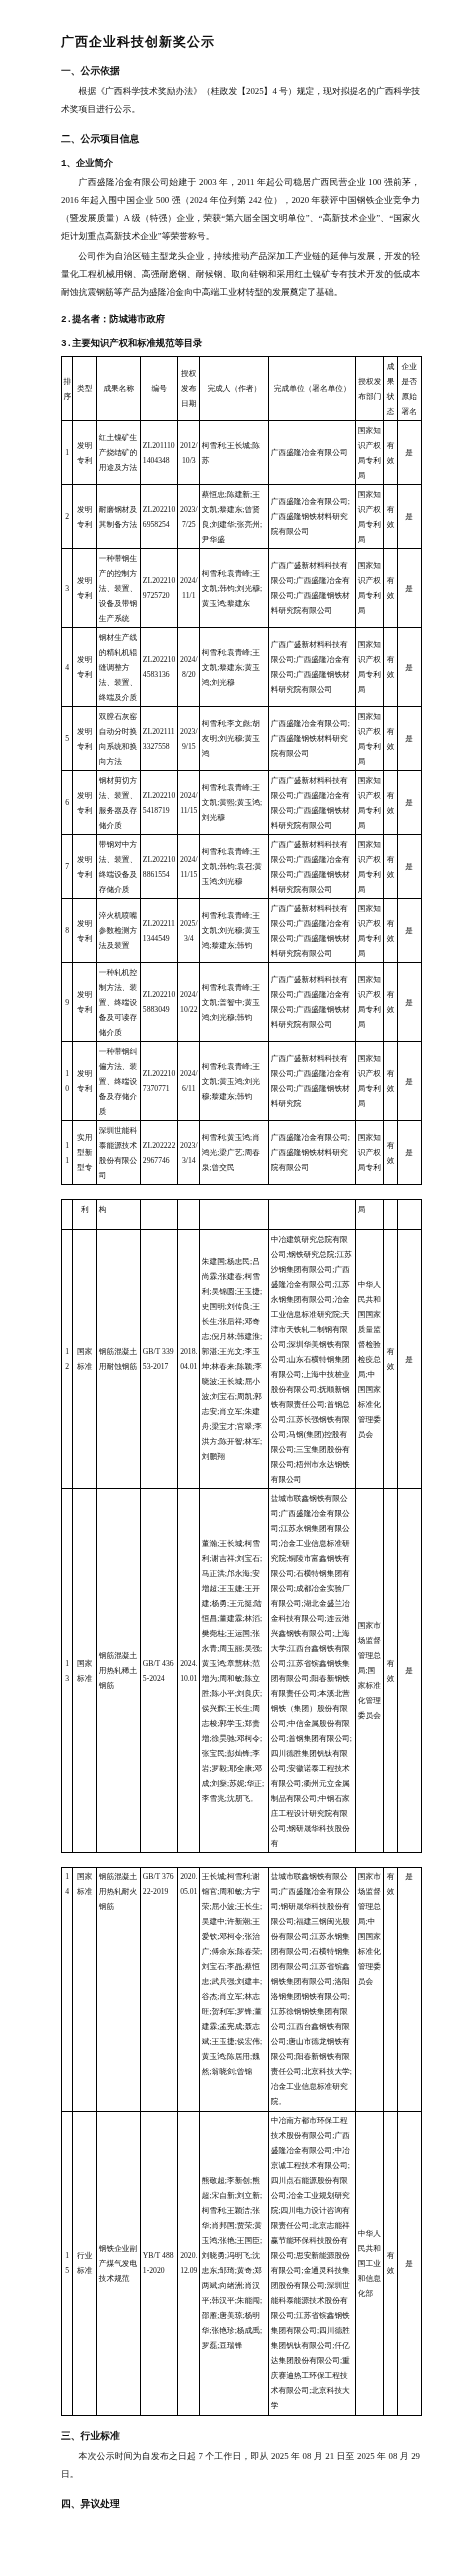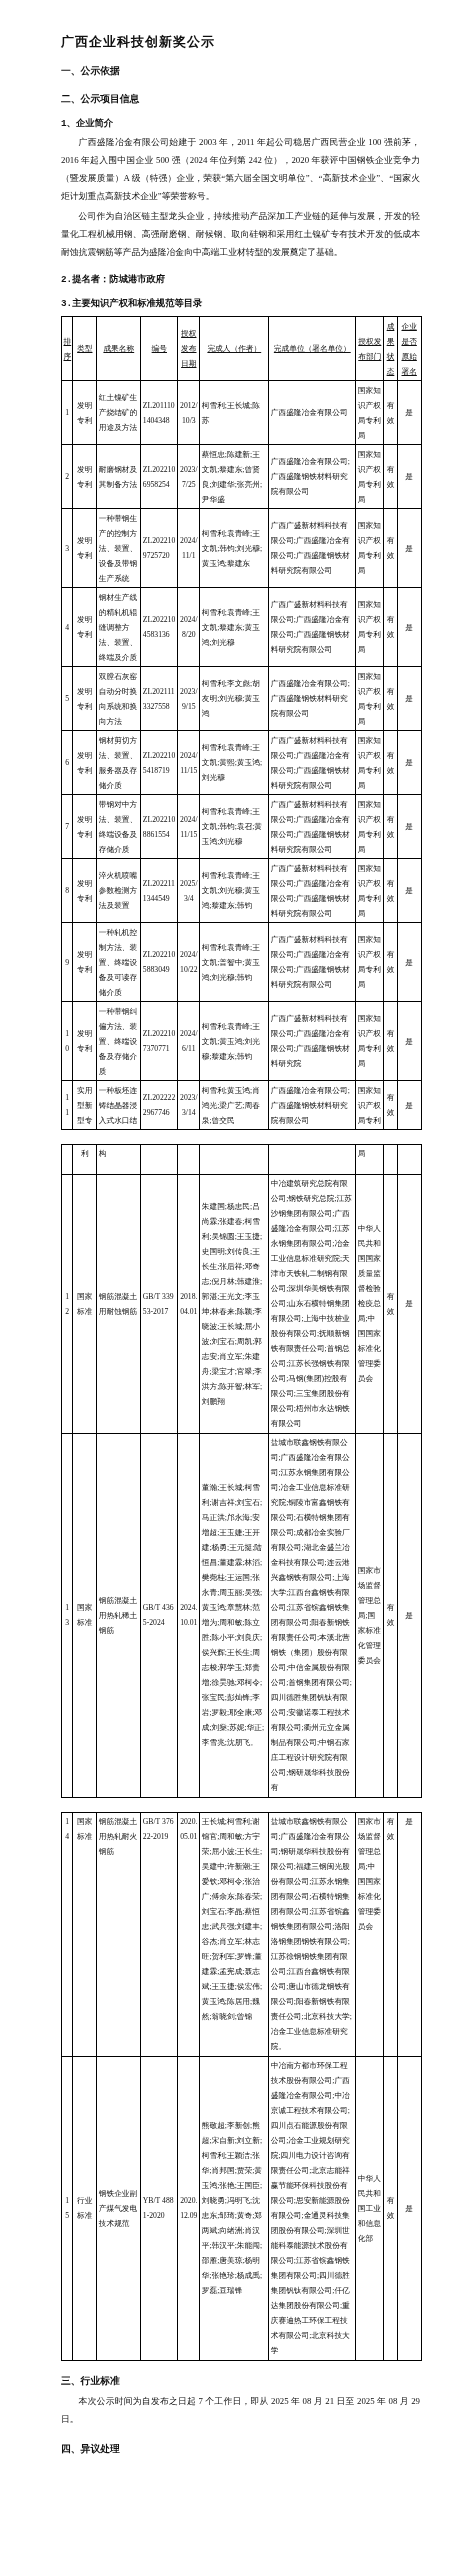--- a/index.html
+++ b/index.html
@@ -48,36 +48,37 @@
   }
   .ip td,.ip th{
     border:0.8px solid #000;
     font-size:7.7px;
     line-height:15px;
     padding:1.5px 1.5px;
     vertical-align:middle;
     word-break:break-all;
     box-sizing:border-box;
   }
-  .ip th{font-weight:normal;text-align:center;height:49px;text-decoration:underline;}
+  .ip th{font-weight:normal;text-align:center;height:49px;}
   .c0,.c1,.c4,.c8,.c9{text-align:center;}
   .c2,.c3,.c5,.c6,.c7{text-align:left;}
   #seg1 td{height:42px;}
   #seg2 tr:first-child td{height:30px;vertical-align:top;}
   #seg3 tr:first-child td{height:17.5px;vertical-align:top;}
   .seg-gap{height:7.7px;}
 </style>
 </head>
 <body>
 
 <div class="page">
 
   <h1 class="doc-title">广西企业科技创新奖公示</h1>
 
   <div class="sec-h">一、公示依据</div>
+  <p class="body">根据《广西科学技术奖励办法》（桂政发【2025】4 号）规定，现对拟提名的广西科学技术奖项目进行公示。</p>
 
   <div class="sec-h">二、公示项目信息</div>
   <div class="sub-h">1、企业简介</div>
   <p class="body">广西盛隆冶金有限公司始建于 2003 年，2011 年起公司稳居广西民营企业 100 强前茅，2016 年起入围中国企业 500 强（2024 年位列第 242 位），2020 年获评中国钢铁企业竞争力（暨发展质量）A 级（特强）企业，荣获“第六届全国文明单位”、“高新技术企业”、“国家火炬计划重点高新技术企业”等荣誉称号。</p>
   <p class="body">公司作为自治区链主型龙头企业，持续推动产品深加工产业链的延伸与发展，开发的轻量化工程机械用钢、高强耐磨钢、耐候钢、取向硅钢和采用红土镍矿专有技术开发的低成本耐蚀抗震钢筋等产品为盛隆冶金向中高端工业材转型的发展奠定了基础。</p>
 
   <div class="sub-h">2.提名者：防城港市政府</div>
   <div class="sub-h">3.主要知识产权和标准规范等目录</div>
 
   <table class="ip" id="seg1">
@@ -224,21 +225,21 @@
           <td class="c4">2024/6/11</td>
           <td class="c5">柯雪利;袁青峰;王文凯;黄玉鸿;刘光穆;黎建东;韩钧</td>
           <td class="c6">广西广盛新材料科技有限公司;广西盛隆冶金有限公司;广西盛隆钢铁材料研究院</td>
           <td class="c7">国家知识产权局专利局</td>
           <td class="c8">有效</td>
           <td class="c9">是</td>
         </tr>
         <tr>
           <td class="c0">11</td>
           <td class="c1">实用型新型专</td>
-          <td class="c2">一种板坯连铸结晶器浸入式水口结</td>
+          <td class="c2">深圳世能科泰能源技术股份有限公司</td>
           <td class="c3">ZL2022222967746</td>
           <td class="c4">2023/3/14</td>
           <td class="c5">柯雪利;黄玉鸿;肖鸿光;梁广艺;周春泉;曾交民</td>
           <td class="c6">广西盛隆冶金有限公司;广西盛隆钢铁材料研究院有限公司</td>
           <td class="c7">国家知识产权局专利</td>
           <td class="c8">有效</td>
           <td class="c9">是</td>
         </tr>
       </tbody>
   </table>

